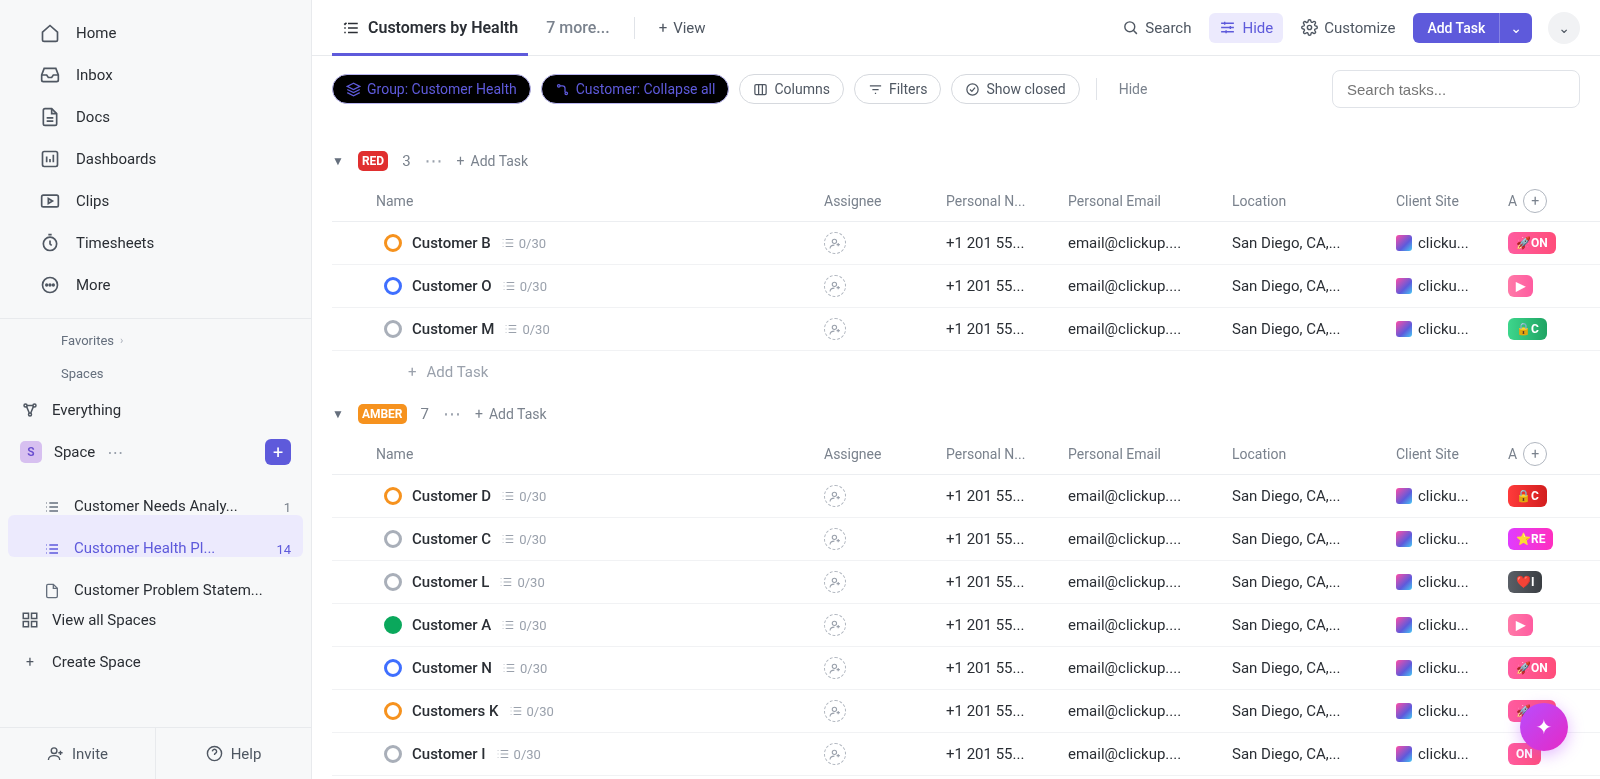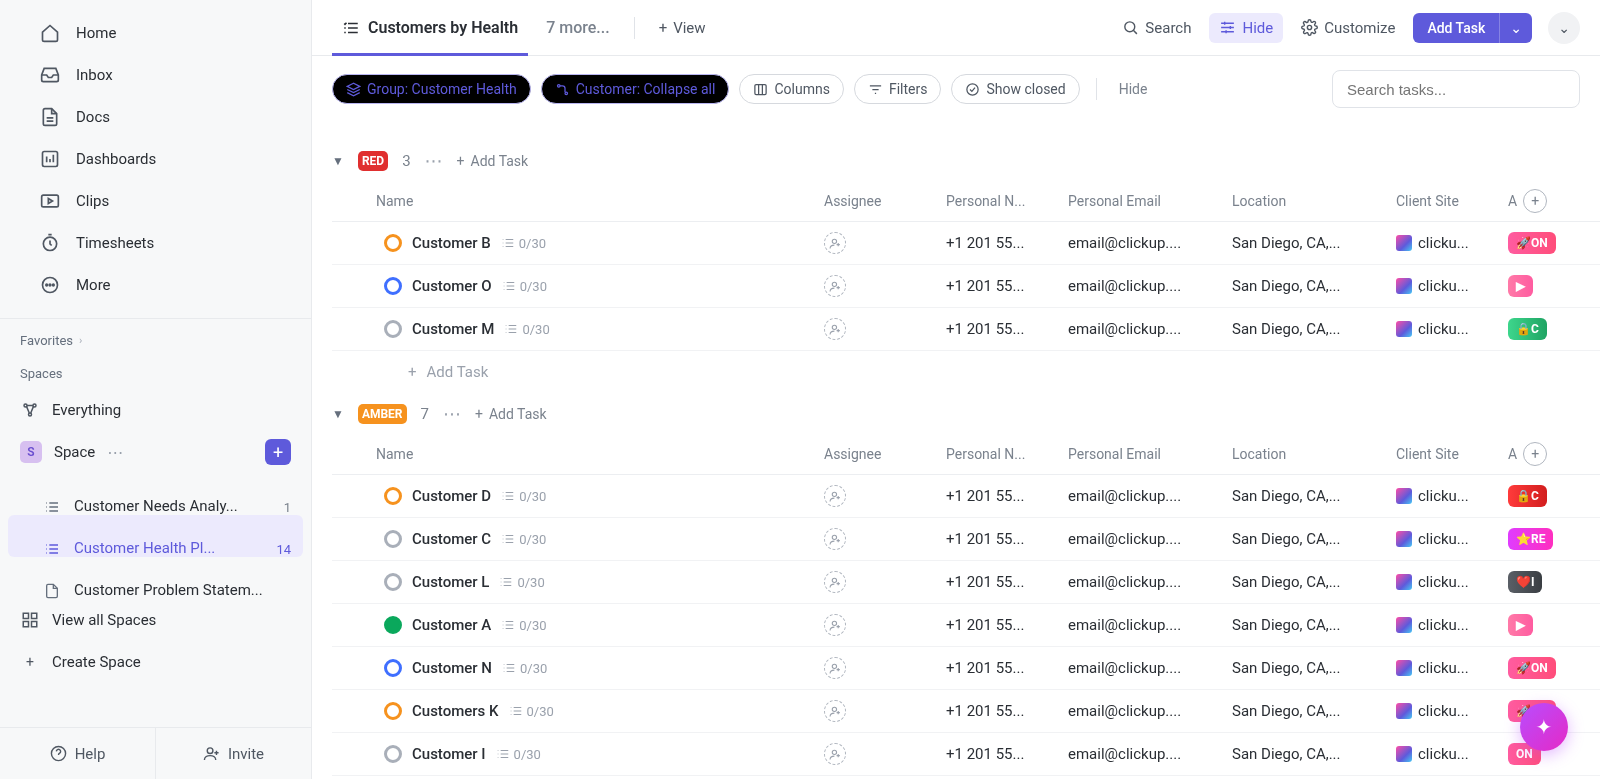--- a/index.html
+++ b/index.html
@@ -6,21 +6,21 @@
 body { font-family:-apple-system,BlinkMacSystemFont,"Segoe UI",Roboto,sans-serif; font-size:14px; color:#2a2e34; background:#fff; overflow:hidden; }
 .app { display:flex; width:1600px; height:779px; }
 
 
 .sidebar { width:312px; background:#f7f8f9; border-right:1px solid #e8eaed; display:flex; flex-direction:column; }
 .nav-top { padding:12px 8px 8px;margin-left:16px; }
 .nav-item { display:flex; align-items:center; gap:16px; height:42px; padding:0 16px; border-radius:6px; cursor:pointer; }
 .nav-icon { width:20px; height:20px; display:flex; align-items:center; justify-content:center; color:#4f5762; }
 .nav-label { font-size:15px; color:#2a2e34; }
 .divider { height:1px; background:#e8eaed; margin:4px 0; }
-.section-head { display:flex; align-items:center; gap:6px; padding:10px 20px 8px; font-size:13px; color:#656f7d; }
+.section-head { display:flex; align-items:center; gap:6px; padding:10px 20px 8px; font-size:13px; color:#656f7d;margin-left:41px; }
 .section-head .chev { font-size:11px; color:#a9afb9; }
 .spaces { flex:1; overflow:auto; padding:0 8px; }
 .space-row { display:flex; align-items:center; gap:12px; height:42px; padding:0 12px; border-radius:6px; cursor:pointer; }
 .space-badge { width:22px; height:22px; border-radius:5px; background:#d7c0f0; color:#6b4fcf; font-size:12px; font-weight:600; display:flex; align-items:center; justify-content:center; }
 .add-btn { width:26px; height:26px; border-radius:6px; background:#5e5adb; color:#fff; font-size:18px; display:flex; align-items:center; justify-content:center; margin-left:auto; }
 .dots { color:#9aa1ac; font-size:16px; letter-spacing:1px; }
 .tree-item { display:flex; align-items:flex-end; gap:12px; height:42px; padding-left:36px; padding-right:12px; border-radius:6px; cursor:pointer; font-size:15px; }
 .tree-item.active { background:#eceafd; color:#5e5adb; }
 .tree-item .count { margin-left:auto; font-size:13px; color:#7a828d; }
 .tree-item.active .count { color:#5e5adb; }
@@ -230,34 +230,34 @@
       </div>
       <div class="space-row">
         <span class="nav-icon">+</span>
         <span class="nav-label">Create Space</span>
       </div>
     </div>
     <div class="sidebar-bottom">
       <div class="sb-btn">
         <span>
             <svg width="17" height="17" viewBox="0 0 24 24" fill="none" stroke="currentColor" stroke-width="2">
+              <circle cx="10" cy="8" r="4"></circle>
+              <path d="M2 21c0-4 4-6 8-6s8 2 8 6M19 8v6M16 11h6"></path>
+            </svg>
+          </span>
+        <span>Invite</span>
+      </div>
+      <div class="sb-btn">
+        <span>
+            <svg width="17" height="17" viewBox="0 0 24 24" fill="none" stroke="currentColor" stroke-width="2">
               <circle cx="12" cy="12" r="10"></circle>
               <path d="M9 9a3 3 0 1 1 4.5 2.6c-.9.5-1.5 1-1.5 2.4M12 17h.01"></path>
             </svg>
           </span>
         <span>Help</span>
-      </div>
-      <div class="sb-btn">
-        <span>
-            <svg width="17" height="17" viewBox="0 0 24 24" fill="none" stroke="currentColor" stroke-width="2">
-              <circle cx="10" cy="8" r="4"></circle>
-              <path d="M2 21c0-4 4-6 8-6s8 2 8 6M19 8v6M16 11h6"></path>
-            </svg>
-          </span>
-        <span>Invite</span>
       </div>
     </div>
   </aside>
 
   <main class="main">
     <div class="topbar">
       <div class="view-tab active">
         <span>
             <svg width="18" height="18" viewBox="0 0 24 24" fill="none" stroke="currentColor" stroke-width="2.2">
               <path d="M8 6h13M8 12h13M8 18h13M3 6l1 1 2-2M3 12h2M3 18h2"></path>

